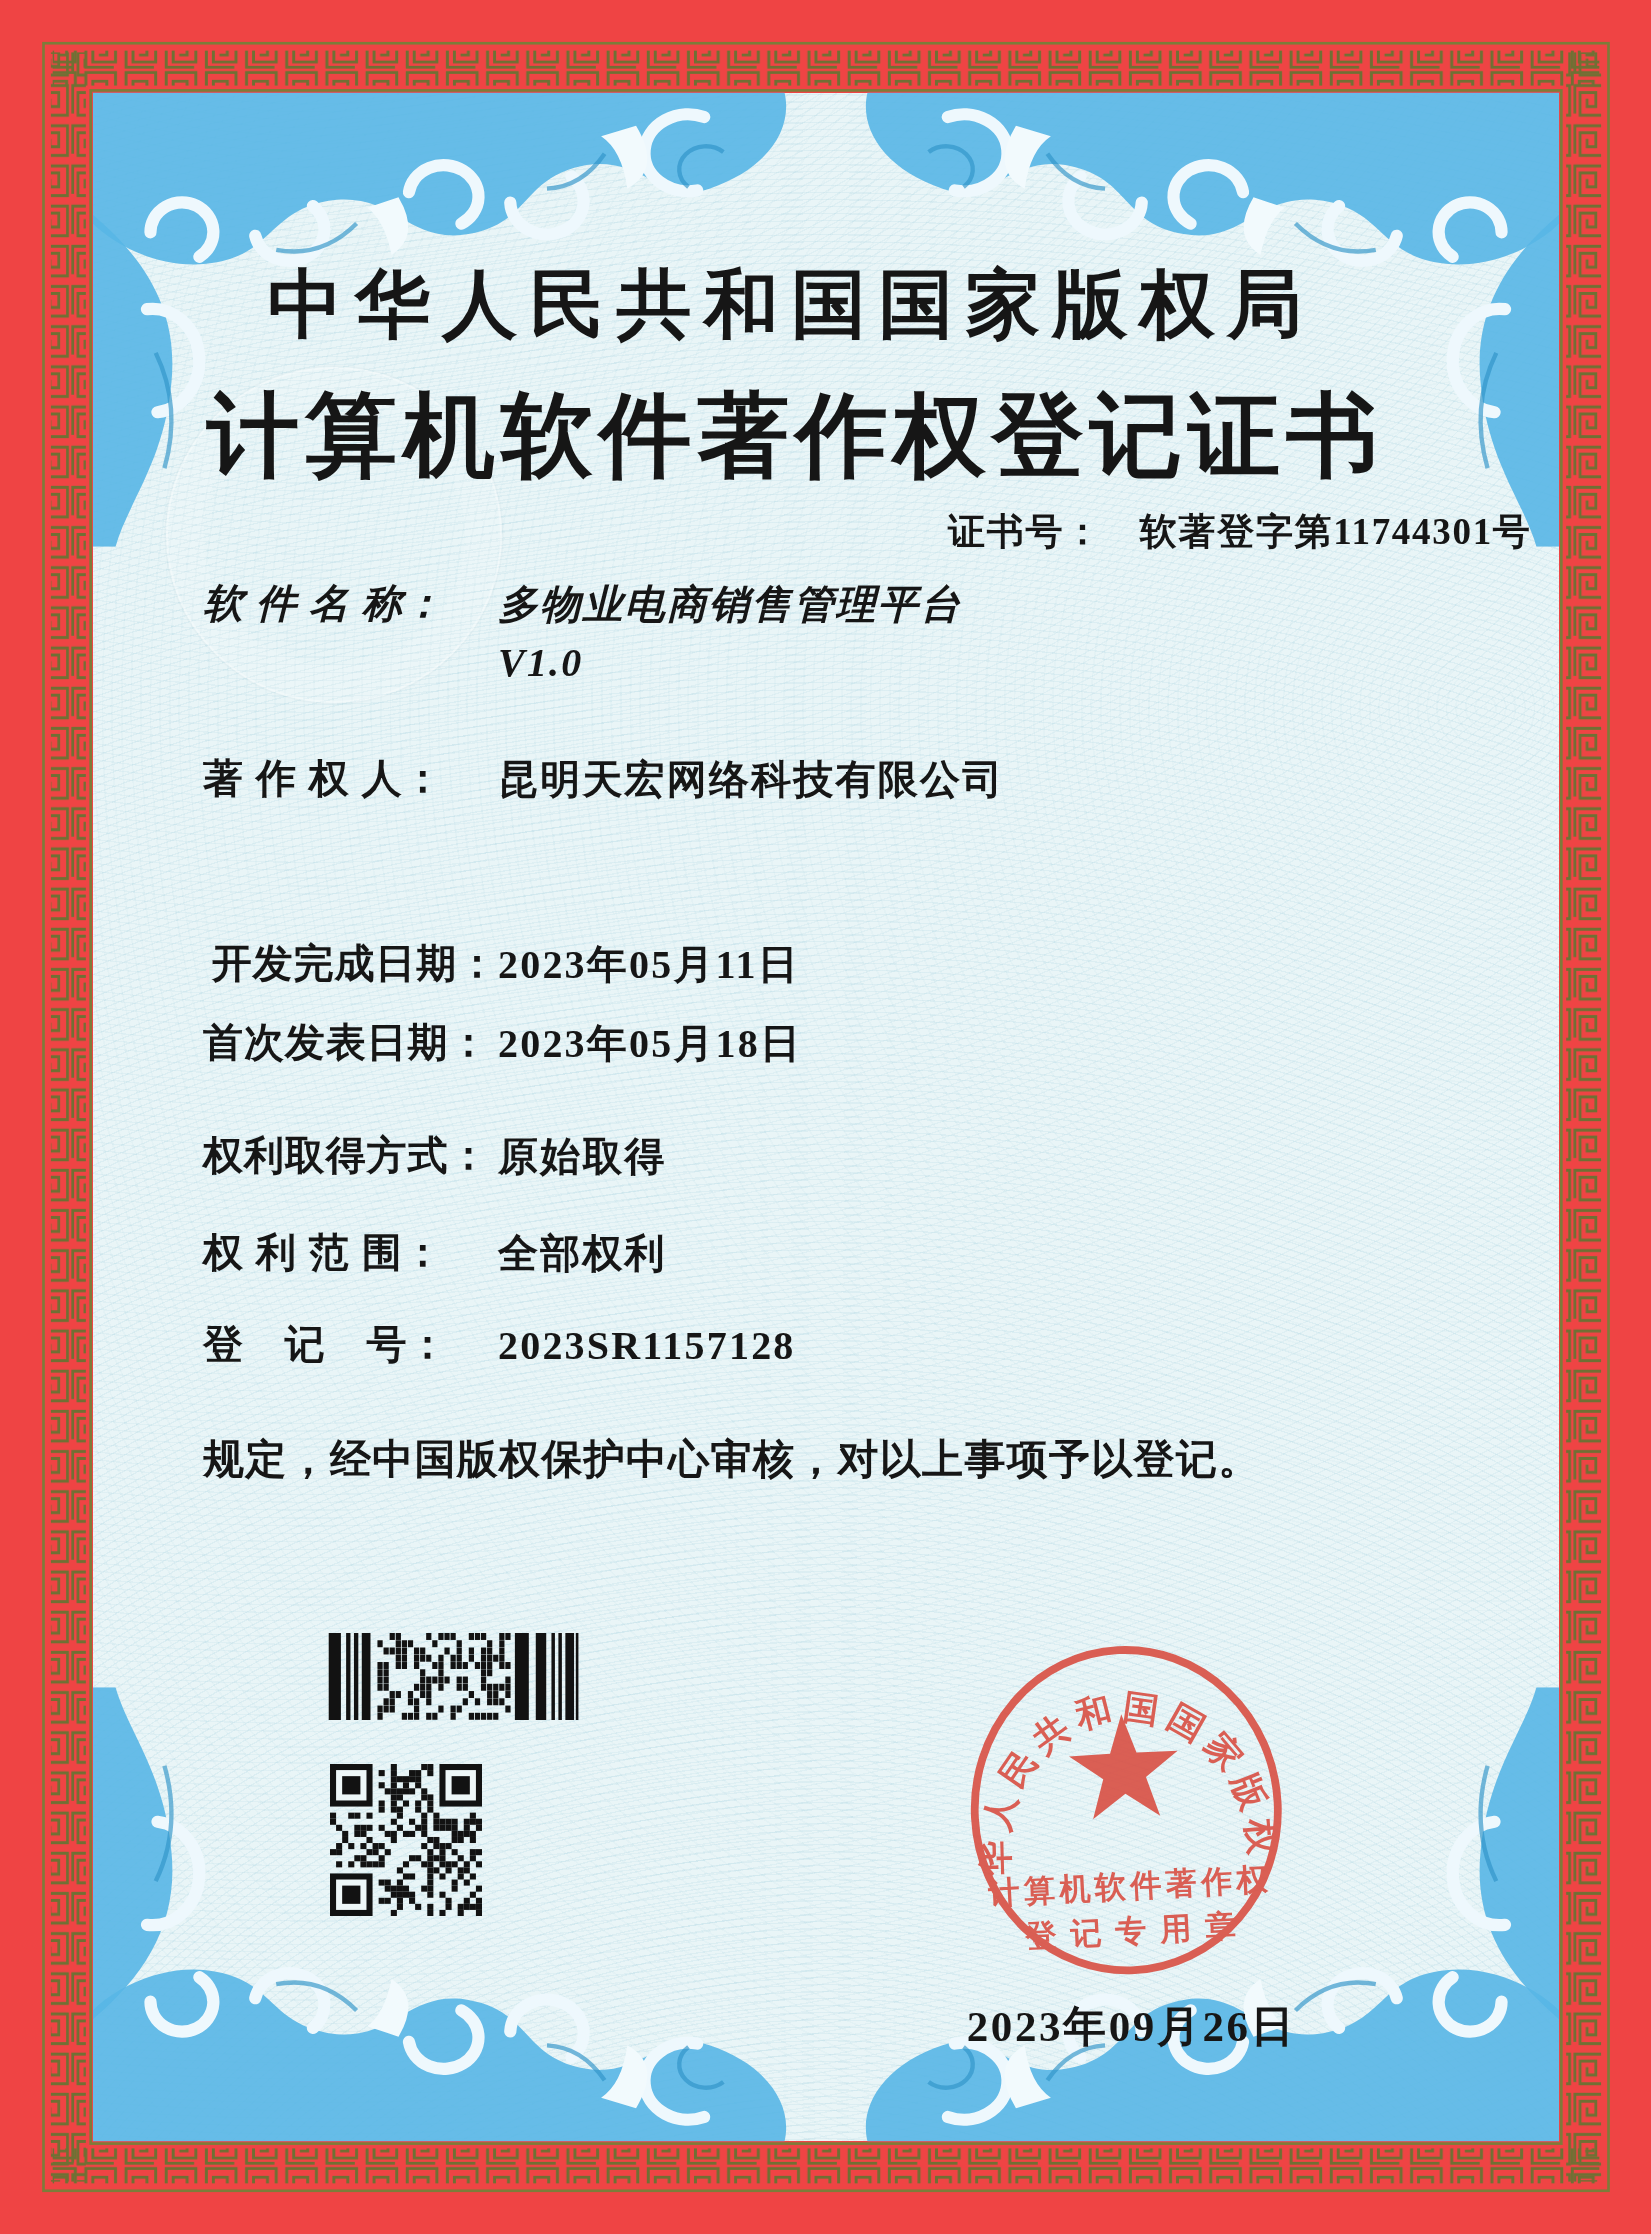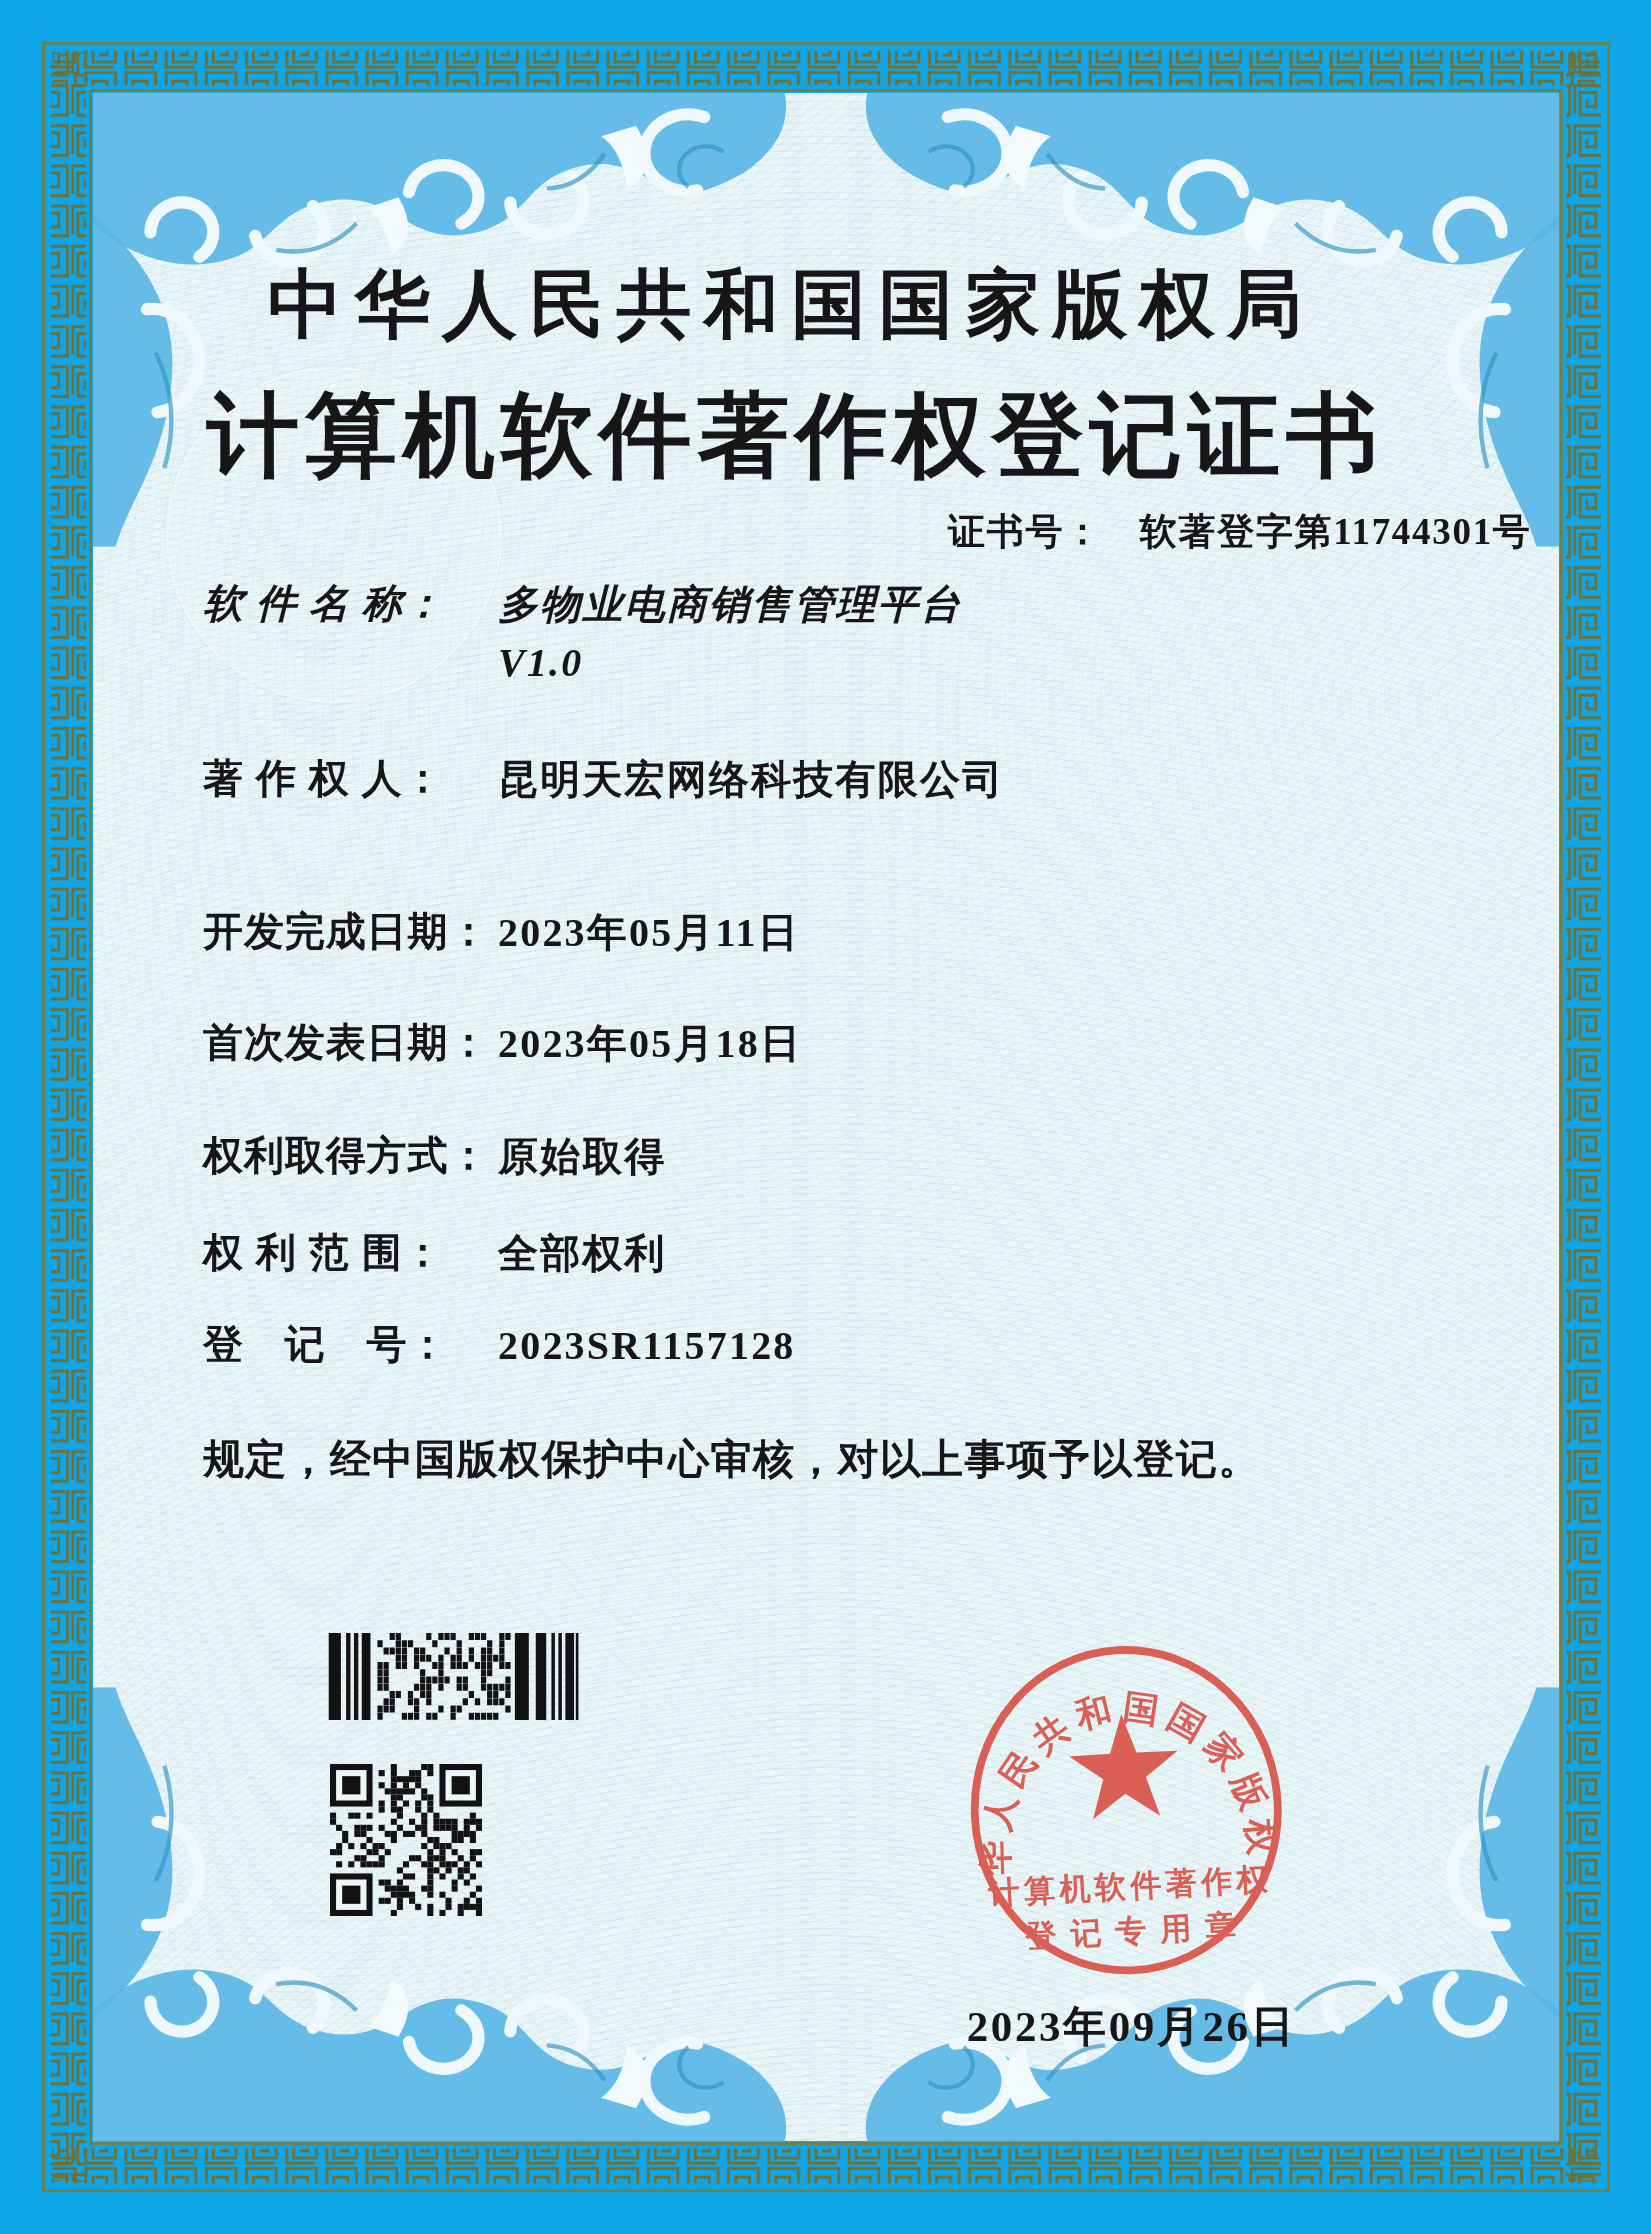--- a/index.html
+++ b/index.html
@@ -1,16 +1,16 @@
 <!DOCTYPE html>
 <html style="font-size:14px"><head>
 <meta charset="utf-8">
 <style>
   html,body{margin:0;padding:0;background:#dfe9ec;}
-  .page{position:relative;width:1652px;height:2234px;margin:0 auto;background:#0ea5e9;
+  .page{position:relative;width:1652px;height:2234px;margin:0 auto;background:#ef4444;
         font-family:"Liberation Serif",serif;overflow:hidden;color:#161616;}
   
   .panel{position:absolute;inset:93px;background:#e9f5f7;
     background-image:
       repeating-radial-gradient(circle at 50% 130%, rgba(130,190,210,.13) 0 1.3px, transparent 1.3px 7px),
       repeating-radial-gradient(circle at 15% -40%, rgba(130,190,210,.10) 0 1.3px, transparent 1.3px 7.9px),
       repeating-radial-gradient(circle at 95% 30%, rgba(150,200,215,.07) 0 1.7px, transparent 1.7px 9.6px);}
   .frame-svg,.flourish-svg{position:absolute;left:0;top:0;}
   .emboss{position:absolute;left:166px;top:367px;width:332px;height:332px;border-radius:50%;
           border:2.6px solid rgba(255,255,255,.85);box-shadow:0 0 0 1.7px rgba(140,165,175,.12), inset 0 0 0 35px rgba(255,255,255,.25);
@@ -107,21 +107,21 @@
   <div id="fields">
       <div class="frow" style="top: 576px; font-style: italic;">
         <span class="flabel">软 件 名 称：</span>
         <span class="fvalue">多物业电商销售管理平台
 V1.0</span>
       </div>
       <div class="frow" style="top: 751px;">
         <span class="flabel">著 作 权 人：</span>
         <span class="fvalue">昆明天宏网络科技有限公司</span>
       </div>
-      <div class="frow" style="top: 904px;">
+      <div class="frow" style="top: 936px; text-align: right;">
         <span class="flabel">开发完成日期：</span>
         <span class="fvalue">2023年05月11日</span>
       </div>
       <div class="frow" style="top: 1015px;">
         <span class="flabel">首次发表日期：</span>
         <span class="fvalue">2023年05月18日</span>
       </div>
       <div class="frow" style="top: 1128px;">
         <span class="flabel">权利取得方式：</span>
         <span class="fvalue">原始取得</span>

